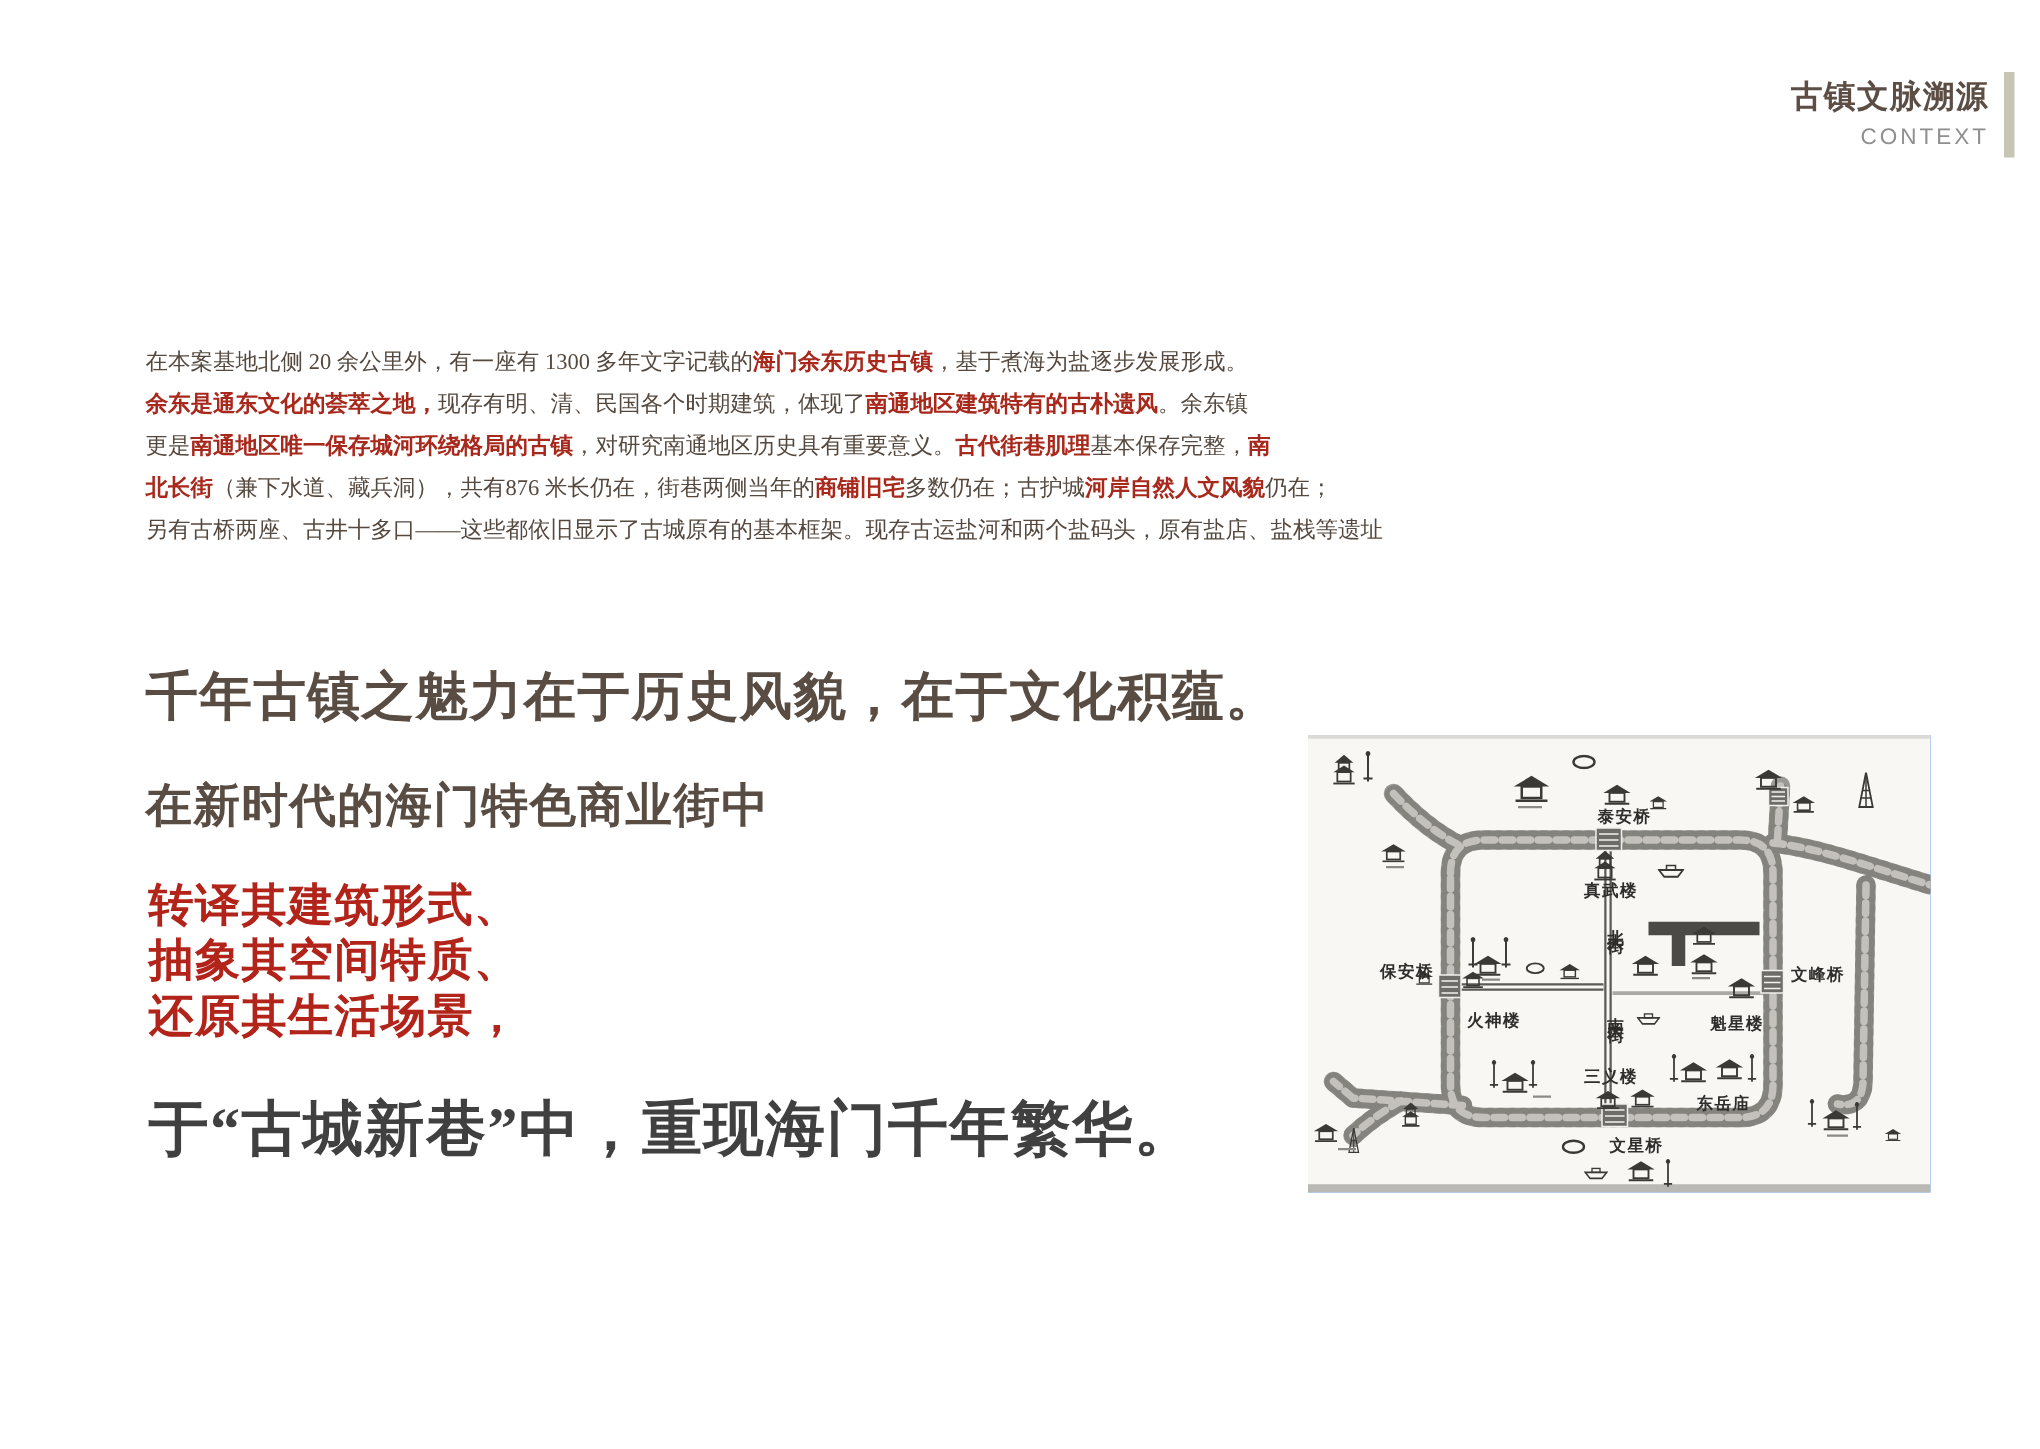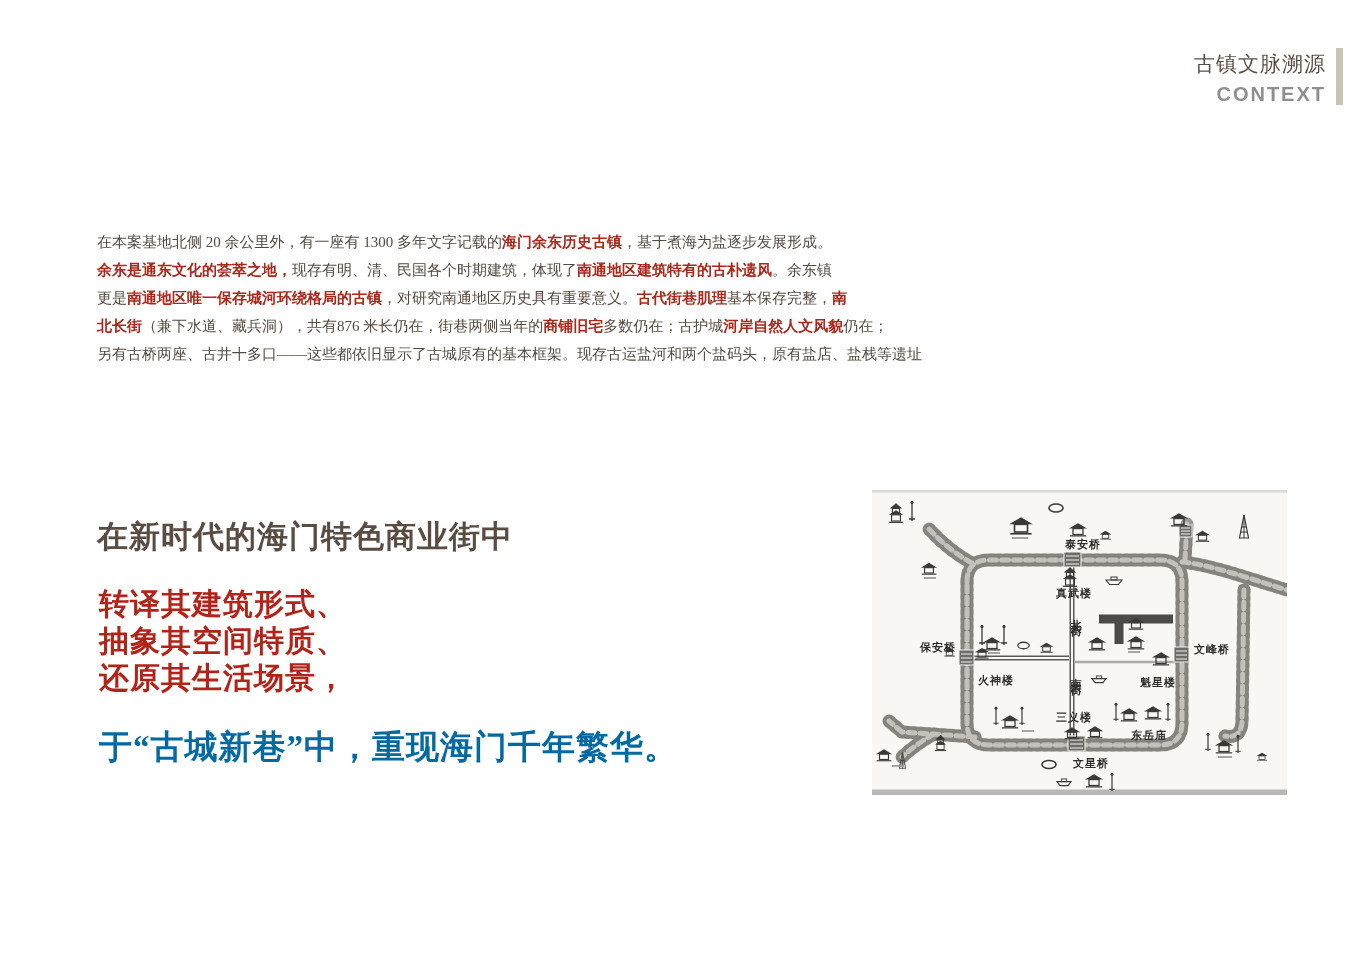--- a/index.html
+++ b/index.html
@@ -1,41 +1,41 @@
 <!DOCTYPE html>
 <html><head>
 <meta charset="utf-8">
 <style>
   html,body{margin:0;padding:0;background:#ffffff;}
   .slide{position:relative;width:1360px;height:966px;background:#ffffff;overflow:hidden;
          font-family:"Liberation Serif","DejaVu Serif",serif;}
 
   
   .h-text{position:absolute;top:50px;right:34px;text-align:right;}
-  .h-title{font-family:"Liberation Sans","DejaVu Sans",sans-serif;font-size:21px;font-weight:400;
+  .h-title{font-family:"Liberation Sans","DejaVu Sans",sans-serif;font-size:21px;font-weight:700;
            color:#5c4e45;letter-spacing:1px;}
-  .h-sub{font-family:"Liberation Sans","DejaVu Sans",sans-serif;font-size:20px;color:#8f8f8f;
-         letter-spacing:2px;margin-top:5px;font-weight:bold;}
+  .h-sub{font-family:"Liberation Sans","DejaVu Sans",sans-serif;font-size:15px;color:#8f8f8f;
+         letter-spacing:2px;margin-top:5px;}
   .h-bar{position:absolute;left:1336px;top:48px;width:7px;height:57px;background:#c7c5b3;}
 
   
   .intro{position:absolute;left:97px;top:228px;width:1220px;font-size:15px;line-height:28px;
          color:#55493f;}
   .pline{white-space:nowrap;}
   .seg{color:#55493f;}
   .seg.red{color:#a8281c;font-weight:700;}
 
   
   .st{position:absolute;left:97px;color:#584c43;font-weight:700;white-space:nowrap;}
   .st1{top:441px;font-size:35px;letter-spacing:1px;}
   .st2{top:516px;font-size:31px;letter-spacing:1px;}
   .redlist{position:absolute;left:99px;top:585px;color:#b2241a;font-weight:700;
            font-size:30px;line-height:37px;letter-spacing:1px;}
-  .closing{position:absolute;left:99px;top:725px;color:#0369a1;font-weight:700;
-           font-size:33px;letter-spacing:1px;white-space:nowrap;}
+  .closing{position:absolute;left:99px;top:725px;color:#404040;font-weight:700;
+           font-size:40px;letter-spacing:1px;white-space:nowrap;}
 
   
   .map{position:absolute;left:872px;top:490px;width:415px;height:305px;background:#3b82f6;}
   .map svg{position:absolute;left:0;top:0;}
   .mlabel{position:absolute;font-family:"Liberation Sans","DejaVu Sans",sans-serif;
           font-size:11px;font-weight:700;color:#2f2e2c;letter-spacing:1px;white-space:nowrap;}
   .mlabel.vert{writing-mode:vertical-rl;letter-spacing:3px;}
 </style>
 </head>
 <body>
@@ -49,20 +49,21 @@
   <div class="h-bar"></div>
 
   <div class="intro">
     <div class="pline"><span class="seg">在本案基地北侧 20 余公里外，有一座有 1300 多年文字记载的</span><span class="seg red">海门余东历史古镇</span><span class="seg">，基于煮海为盐逐步发展形成。</span></div>
     <div class="pline"><span class="seg red">余东是通东文化的荟萃之地，</span><span class="seg">现存有明、清、民国各个时期建筑，体现了</span><span class="seg red">南通地区建筑特有的古朴遗风</span><span class="seg">。余东镇</span></div>
     <div class="pline"><span class="seg">更是</span><span class="seg red">南通地区唯一保存城河环绕格局的古镇</span><span class="seg">，对研究南通地区历史具有重要意义。</span><span class="seg red">古代街巷肌理</span><span class="seg">基本保存完整，</span><span class="seg red">南</span></div>
     <div class="pline"><span class="seg red">北长街</span><span class="seg">（兼下水道、藏兵洞），共有876 米长仍在，街巷两侧当年的</span><span class="seg red">商铺旧宅</span><span class="seg">多数仍在；古护城</span><span class="seg red">河岸自然人文风貌</span><span class="seg">仍在；</span></div>
     <div class="pline"><span class="seg">另有古桥两座、古井十多口——这些都依旧显示了古城原有的基本框架。现存古运盐河和两个盐码头，原有盐店、盐栈等遗址</span></div>
   </div>
 
+  <div class="st st1">千年古镇之魅力在于历史风貌，在于文化积蕴。</div>
   <div class="st st2">在新时代的海门特色商业街中</div>
   <div class="redlist">
     <div>转译其建筑形式、</div>
     <div>抽象其空间特质、</div>
     <div>还原其生活场景，</div>
   </div>
   <div class="closing">于“古城新巷”中，重现海门千年繁华。</div>
 
   <div class="map">
     <svg viewBox="0 0 415 305" width="415" height="305">

